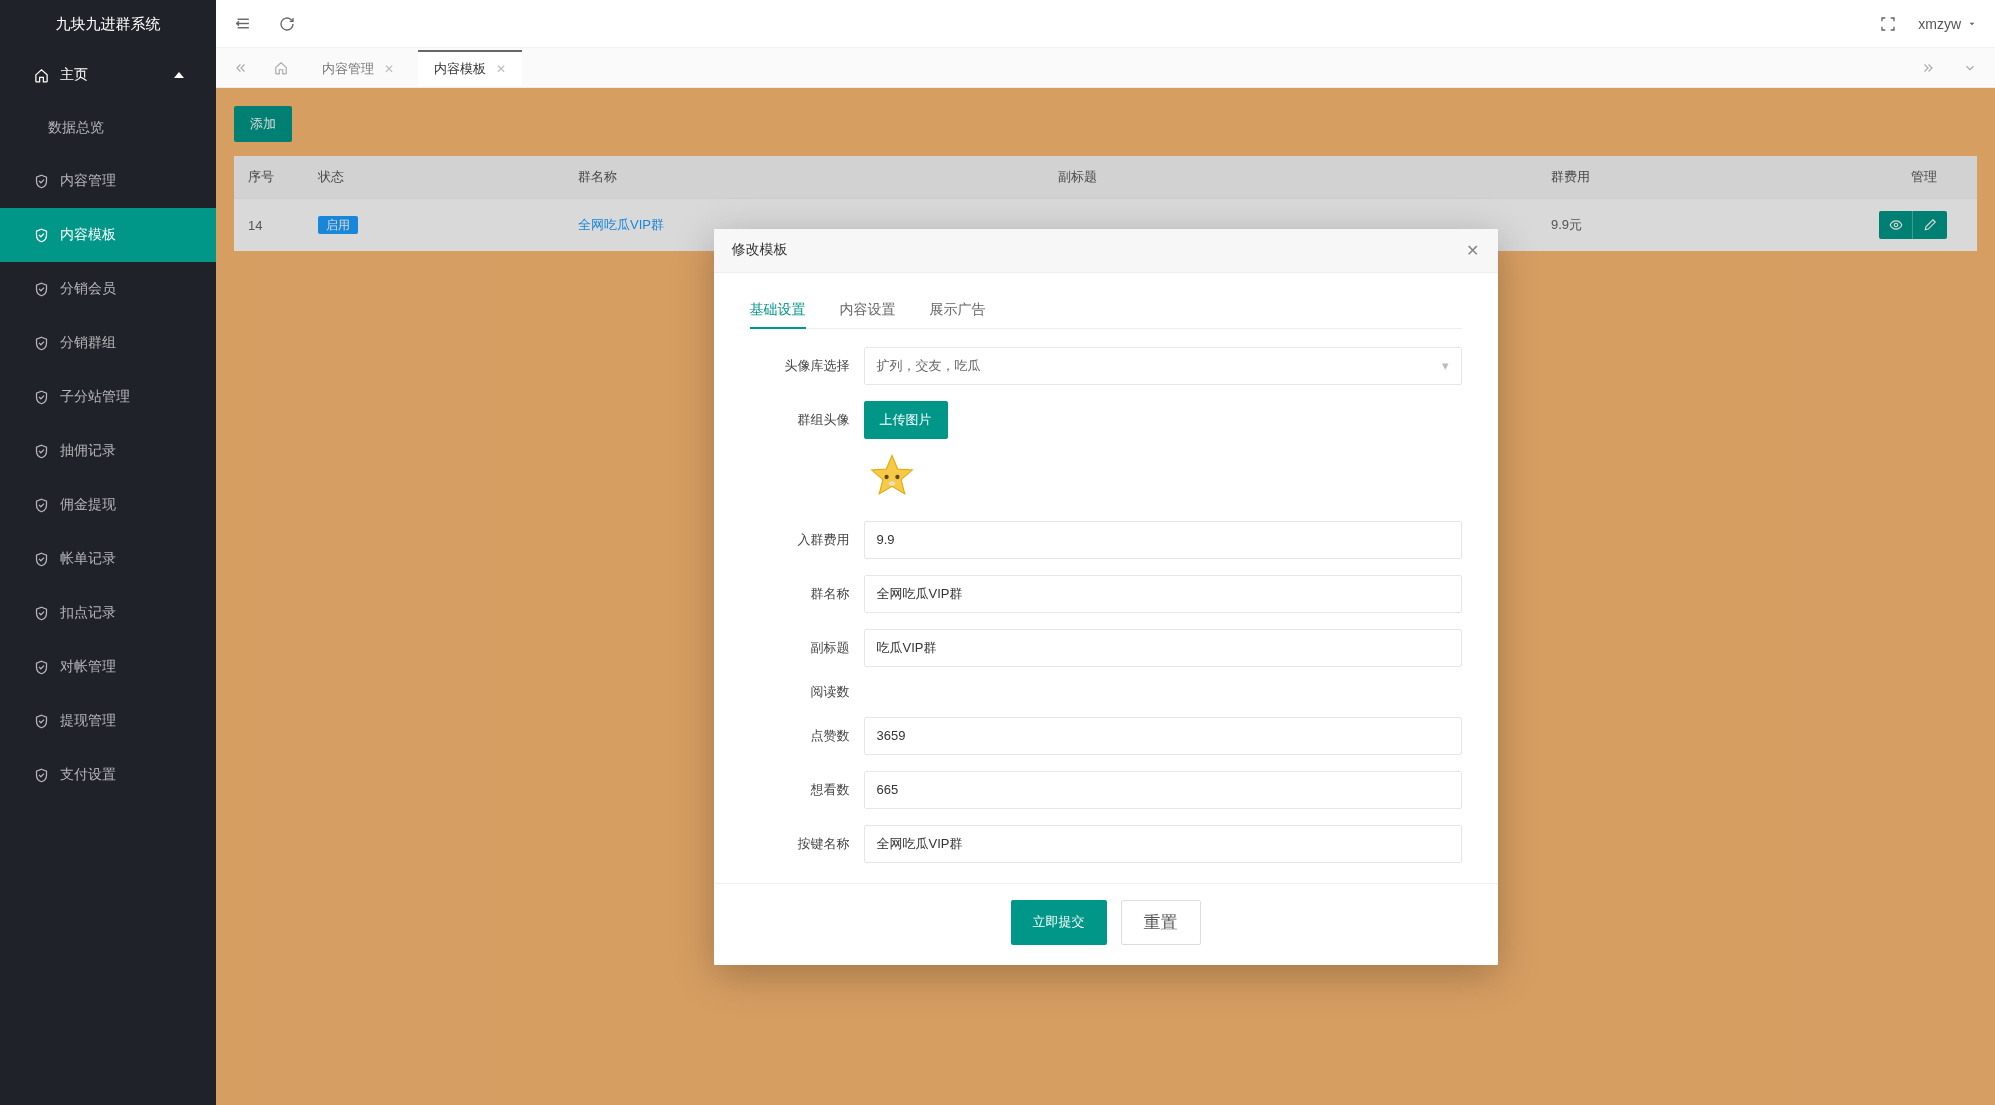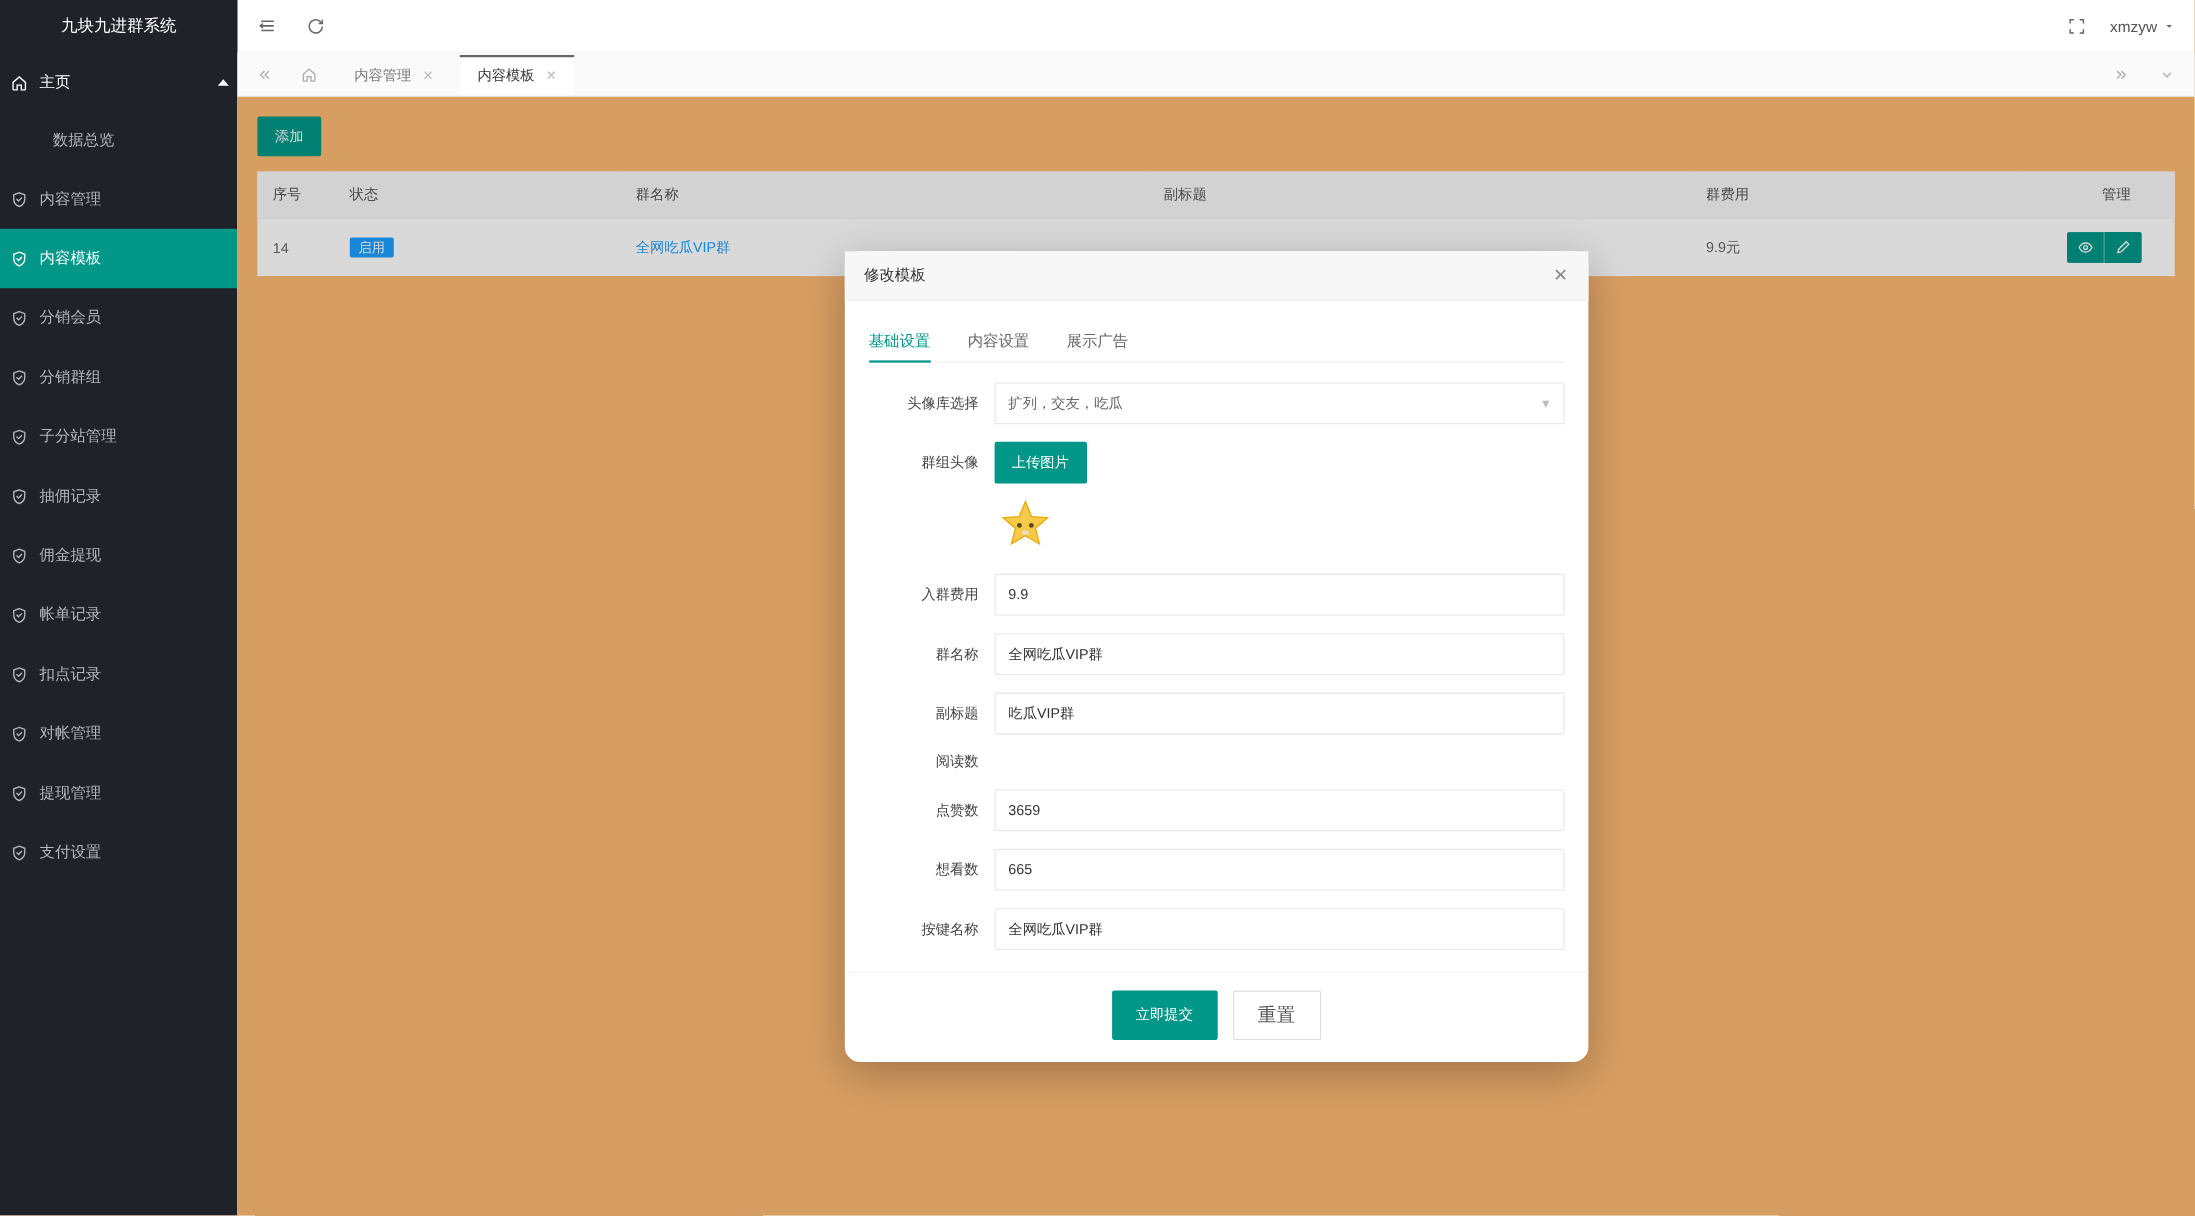--- a/index.html
+++ b/index.html
@@ -3,21 +3,21 @@
 <meta charset="utf-8">
 <style>
 * { box-sizing: border-box; margin: 0; padding: 0; }
 body { font-family: "Helvetica Neue", Arial, "Microsoft YaHei", sans-serif; font-size: 13px; color: #333; background: #f2f2f2; overflow: hidden; }
 .app { display: flex; width: 1995px; height: 1105px; }
 
 
 .sidebar { width: 216px; background: #20222a; color: #ccc; display: flex; flex-direction: column; text-align: center; }
 .logo { height: 48px; line-height: 48px; padding: 0 20px; color: #fff; background: #20222a; font-size: 15px; }
 .nav { flex: 1; }
-.nav-item { display: flex; align-items: center; padding: 0 8px; height: 54px; cursor: pointer; color: #b5b6b9; font-size: 14px; }
+.nav-item { display: flex; align-items: center; padding: 0 32px; height: 54px; cursor: pointer; color: #b5b6b9; font-size: 14px; }
 .nav-item.group { color: #fff; justify-content: space-between; }
 .nav-item.sub { padding-left: 48px; color: #b5b6b9; height: 52px;}
 .nav-item.active { background: #009688; color: #fff; }
 .nav-item .icon { width: 18px; margin-right: 10px; display: inline-flex; justify-content: center; color: #b5b6b9; }
 .nav-item.group .icon { color: #fff; }
 .nav-item.active .icon { color: #fff; }
 .arrow-up { width: 0; height: 0; border-left: 5px solid transparent; border-right: 5px solid transparent; border-bottom: 6px solid #fff; }
 
 
 .main { flex: 1; display: flex; flex-direction: column; background: #fff; position: relative; }
@@ -46,24 +46,24 @@
 .link { color: #1e9fff; }
 .icon-btn { background: #009688; color: #fff; border: none; width: 34px; height: 28px; cursor: pointer; display: inline-flex; align-items: center; justify-content: center; }
 .icon-btns { display: inline-flex; }
 .icon-btns .icon-btn:first-child { border-radius: 2px 0 0 2px; border-right: 1px solid rgba(255,255,255,.3);}
 .icon-btns .icon-btn:last-child { border-radius: 0 2px 2px 0; }
 
 
 .dim { position: absolute; inset: 0; background: rgba(0,0,0,.15); }
 
 
-.modal { position: absolute; left: 50%; top: 50%; transform: translate(-50%, -50%); width: 676px; background: #fff; box-shadow: 0 10px 40px rgba(0,0,0,.25); border-radius: 14px; display: flex; flex-direction: column; }
+.modal { position: absolute; left: 50%; top: 50%; transform: translate(-50%, -50%); width: 784px; background: #fff; box-shadow: 0 10px 40px rgba(0,0,0,.25); border-radius: 1px; display: flex; flex-direction: column; }
 .modal-header { display: flex; align-items: center; justify-content: space-between; padding: 12px 18px; background: #f7f7f7; border-bottom: 1px solid #eee; font-size: 14px; color: #333; }
 .modal-close { cursor: pointer; color: #888; font-size: 16px; }
-.modal-body { padding: 20px 22px 10px; max-height: 610px; overflow-y: auto; position: relative; }
+.modal-body { padding: 20px 36px 10px; max-height: 610px; overflow-y: auto; position: relative; }
 .modal-body::-webkit-scrollbar { width: 10px; }
 .modal-body::-webkit-scrollbar-thumb { background: #c8c8c8; border-radius: 4px; }
 .modal-body::-webkit-scrollbar-track { background: #f0f0f0; }
 
 .tabs { display: flex; gap: 34px; border-bottom: 1px solid #eee; margin-bottom: 18px; }
 .tab2 { padding: 8px 0; color: #666; cursor: pointer; font-size: 14px; }
 .tab2.active { color: #009688; border-bottom: 2px solid #009688; margin-bottom: -1px; }
 
 .form-row { display: flex; align-items: center; margin-bottom: 16px; }
 .form-row.top { align-items: flex-start; }

